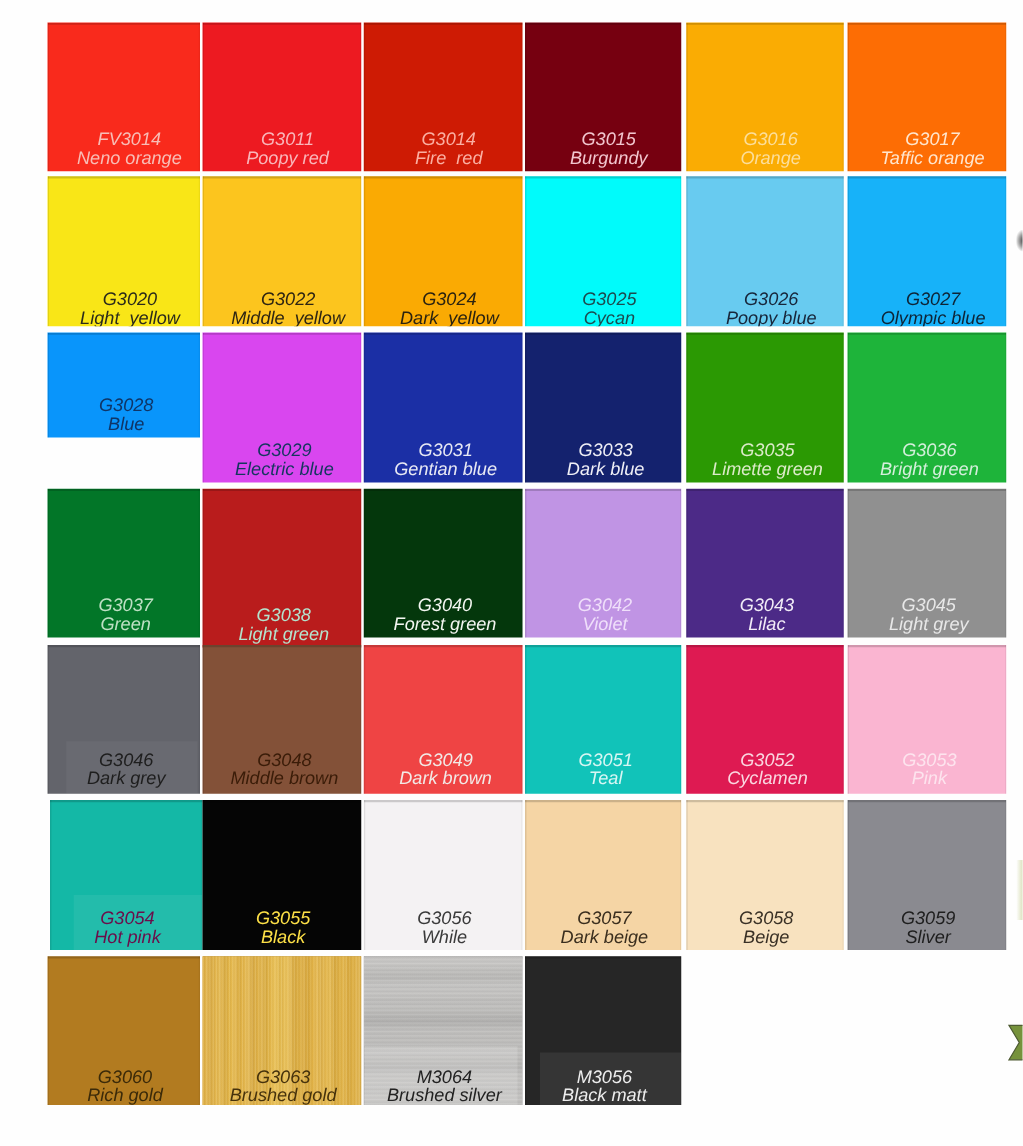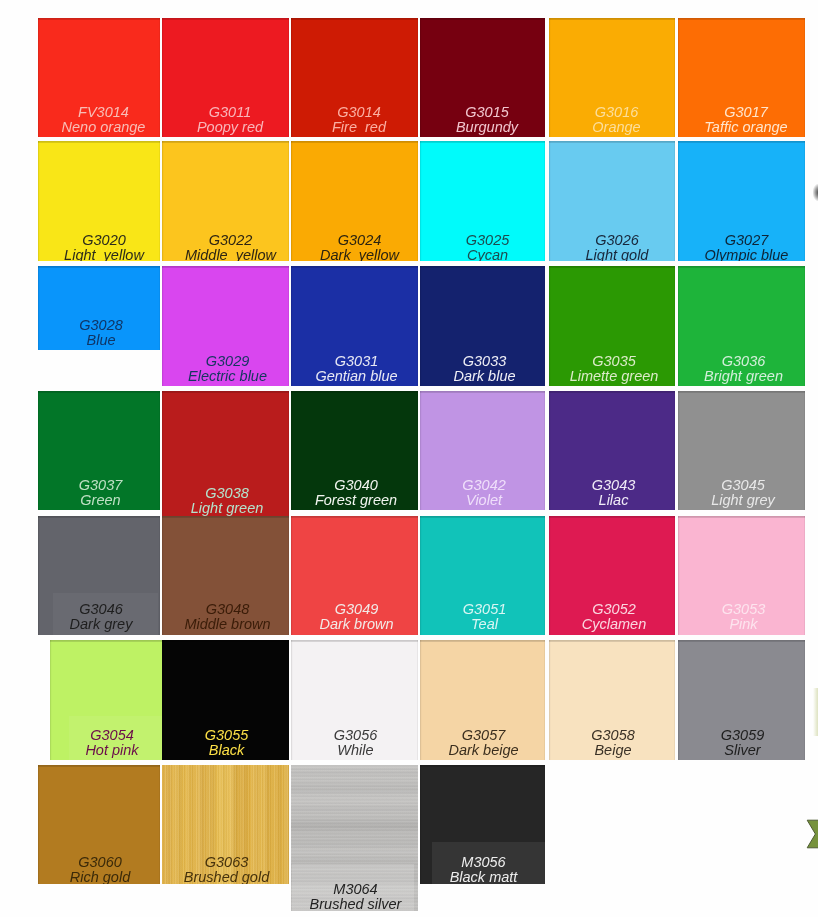--- a/index.html
+++ b/index.html
@@ -75,21 +75,21 @@
   <div class="cell" style="left:162px;top:141px;width:127px;height:120px;background:#FCC51E">
     <div class="lbl" style="color:#2E2512;transform:translate(5px,4px)"><span class="code">G3022</span><span class="nm">Middle  yellow</span></div>
   </div>
   <div class="cell" style="left:291px;top:141px;width:127px;height:120px;background:#FAAA03">
     <div class="lbl" style="color:#2B2310;transform:translate(5px,4px)"><span class="code">G3024</span><span class="nm">Dark  yellow</span></div>
   </div>
   <div class="cell" style="left:420px;top:141px;width:125px;height:120px;background:#00FBFB">
     <div class="lbl" style="color:#1C4B4F;transform:translate(5px,4px)"><span class="code">G3025</span><span class="nm">Cycan</span></div>
   </div>
   <div class="cell" style="left:549px;top:141px;width:126px;height:120px;background:#68CBF0">
-    <div class="lbl" style="color:#17263A;transform:translate(5px,4px)"><span class="code">G3026</span><span class="nm">Light gold</span></div>
+    <div class="lbl" style="color:#17263A;transform:translate(5px,4px)"><span class="code">G3026</span><span class="nm">Poopy blue</span></div>
   </div>
   <div class="cell" style="left:678px;top:141px;width:127px;height:120px;background:#17B2F9">
     <div class="lbl" style="color:#0E2436;transform:translate(5px,4px)"><span class="code">G3027</span><span class="nm">Olympic blue</span></div>
   </div>
   <div class="cell" style="left:38px;top:266px;width:122px;height:84px;background:#0995FB">
     <div class="lbl" style="color:#0F3566;transform:translate(2px,0px)"><span class="code">G3028</span><span class="nm">Blue</span></div>
   </div>
   <div class="cell" style="left:162px;top:266px;width:127px;height:120px;background:#d946ef">
     <div class="lbl" style="color:#14365E;transform:translate(2px,0px)"><span class="code">G3029</span><span class="nm">Electric blue</span></div>
   </div>
@@ -135,21 +135,21 @@
   </div>
   <div class="cell" style="left:420px;top:516px;width:125px;height:119px;background:#11C3B9">
     <div class="lbl" style="color:#D9F6F3;transform:translate(2px,-1.5px)"><span class="code">G3051</span><span class="nm">Teal</span></div>
   </div>
   <div class="cell" style="left:549px;top:516px;width:126px;height:119px;background:#DE1A52">
     <div class="lbl" style="color:#FAD7E0;transform:translate(2px,-1.5px)"><span class="code">G3052</span><span class="nm">Cyclamen</span></div>
   </div>
   <div class="cell" style="left:678px;top:516px;width:127px;height:119px;background:#FAB5D1">
     <div class="lbl" style="color:#FDE4EE;transform:translate(2px,-1.5px)"><span class="code">G3053</span><span class="nm">Pink</span></div>
   </div>
-  <div class="cell" style="left:50px;top:640px;width:122px;height:120px;background:#bef264">
+  <div class="cell" style="left:40px;top:640px;width:122px;height:120px;background:#14b8a6">
     <div class="txtbox" style="left:19px;right:0px;height:44px;background:rgba(255,255,255,0.065)"></div>
     <div class="lbl" style="color:#6B0D4A;transform:translate(1px,0px)"><span class="code">G3054</span><span class="nm">Hot pink</span></div>
   </div>
   <div class="cell" style="left:162px;top:640px;width:127px;height:120px;background:#050505">
     <div class="lbl" style="color:#fde047;transform:translate(1px,0px)"><span class="code">G3055</span><span class="nm">Black</span></div>
   </div>
   <div class="cell" style="left:291px;top:640px;width:127px;height:120px;background:#F4F2F3">
     <div class="lbl" style="color:#3A3A3A;transform:translate(1px,0px)"><span class="code">G3056</span><span class="nm">While</span></div>
   </div>
   <div class="cell" style="left:420px;top:640px;width:125px;height:120px;background:#F5D5A5">
@@ -161,21 +161,21 @@
   <div class="cell" style="left:678px;top:640px;width:127px;height:120px;background:#8A8A90">
     <div class="lbl" style="color:#1E1E1E;transform:translate(1px,0px)"><span class="code">G3059</span><span class="nm">Sliver</span></div>
   </div>
   <div class="cell" style="left:38px;top:765px;width:122px;height:119px;background:#B27B20">
     <div class="lbl" style="color:#3B2A09;transform:translate(1px,3px)"><span class="code">G3060</span><span class="nm">Rich gold</span></div>
   </div>
   <div class="cell" style="left:162px;top:765px;width:127px;height:119px;background:#D9A63C">
     <div class="tex tex-vgold"></div>
     <div class="lbl" style="color:#46320C;transform:translate(1px,3px)"><span class="code">G3063</span><span class="nm">Brushed gold</span></div>
   </div>
-  <div class="cell" style="left:291px;top:765px;width:127px;height:146px;background:#B5B5B8">
+  <div class="cell" style="left:291px;top:765px;width:127px;height:119px;background:#B5B5B8">
     <div class="tex tex-hsilver"></div>
     <div class="txtbox" style="left:1px;right:4px;height:47px;background:rgba(255,255,255,0.16)"></div>
     <div class="lbl" style="color:#222222;transform:translate(1px,3px)"><span class="code">M3064</span><span class="nm">Brushed silver</span></div>
   </div>
   <div class="cell" style="left:420px;top:765px;width:125px;height:119px;background:#262626">
     <div class="txtbox" style="left:12px;right:0px;height:42px;background:rgba(255,255,255,0.07)"></div>
     <div class="lbl" style="color:#EDEDED;transform:translate(1px,3px)"><span class="code">M3056</span><span class="nm">Black matt</span></div>
   </div>
 </div>
 

